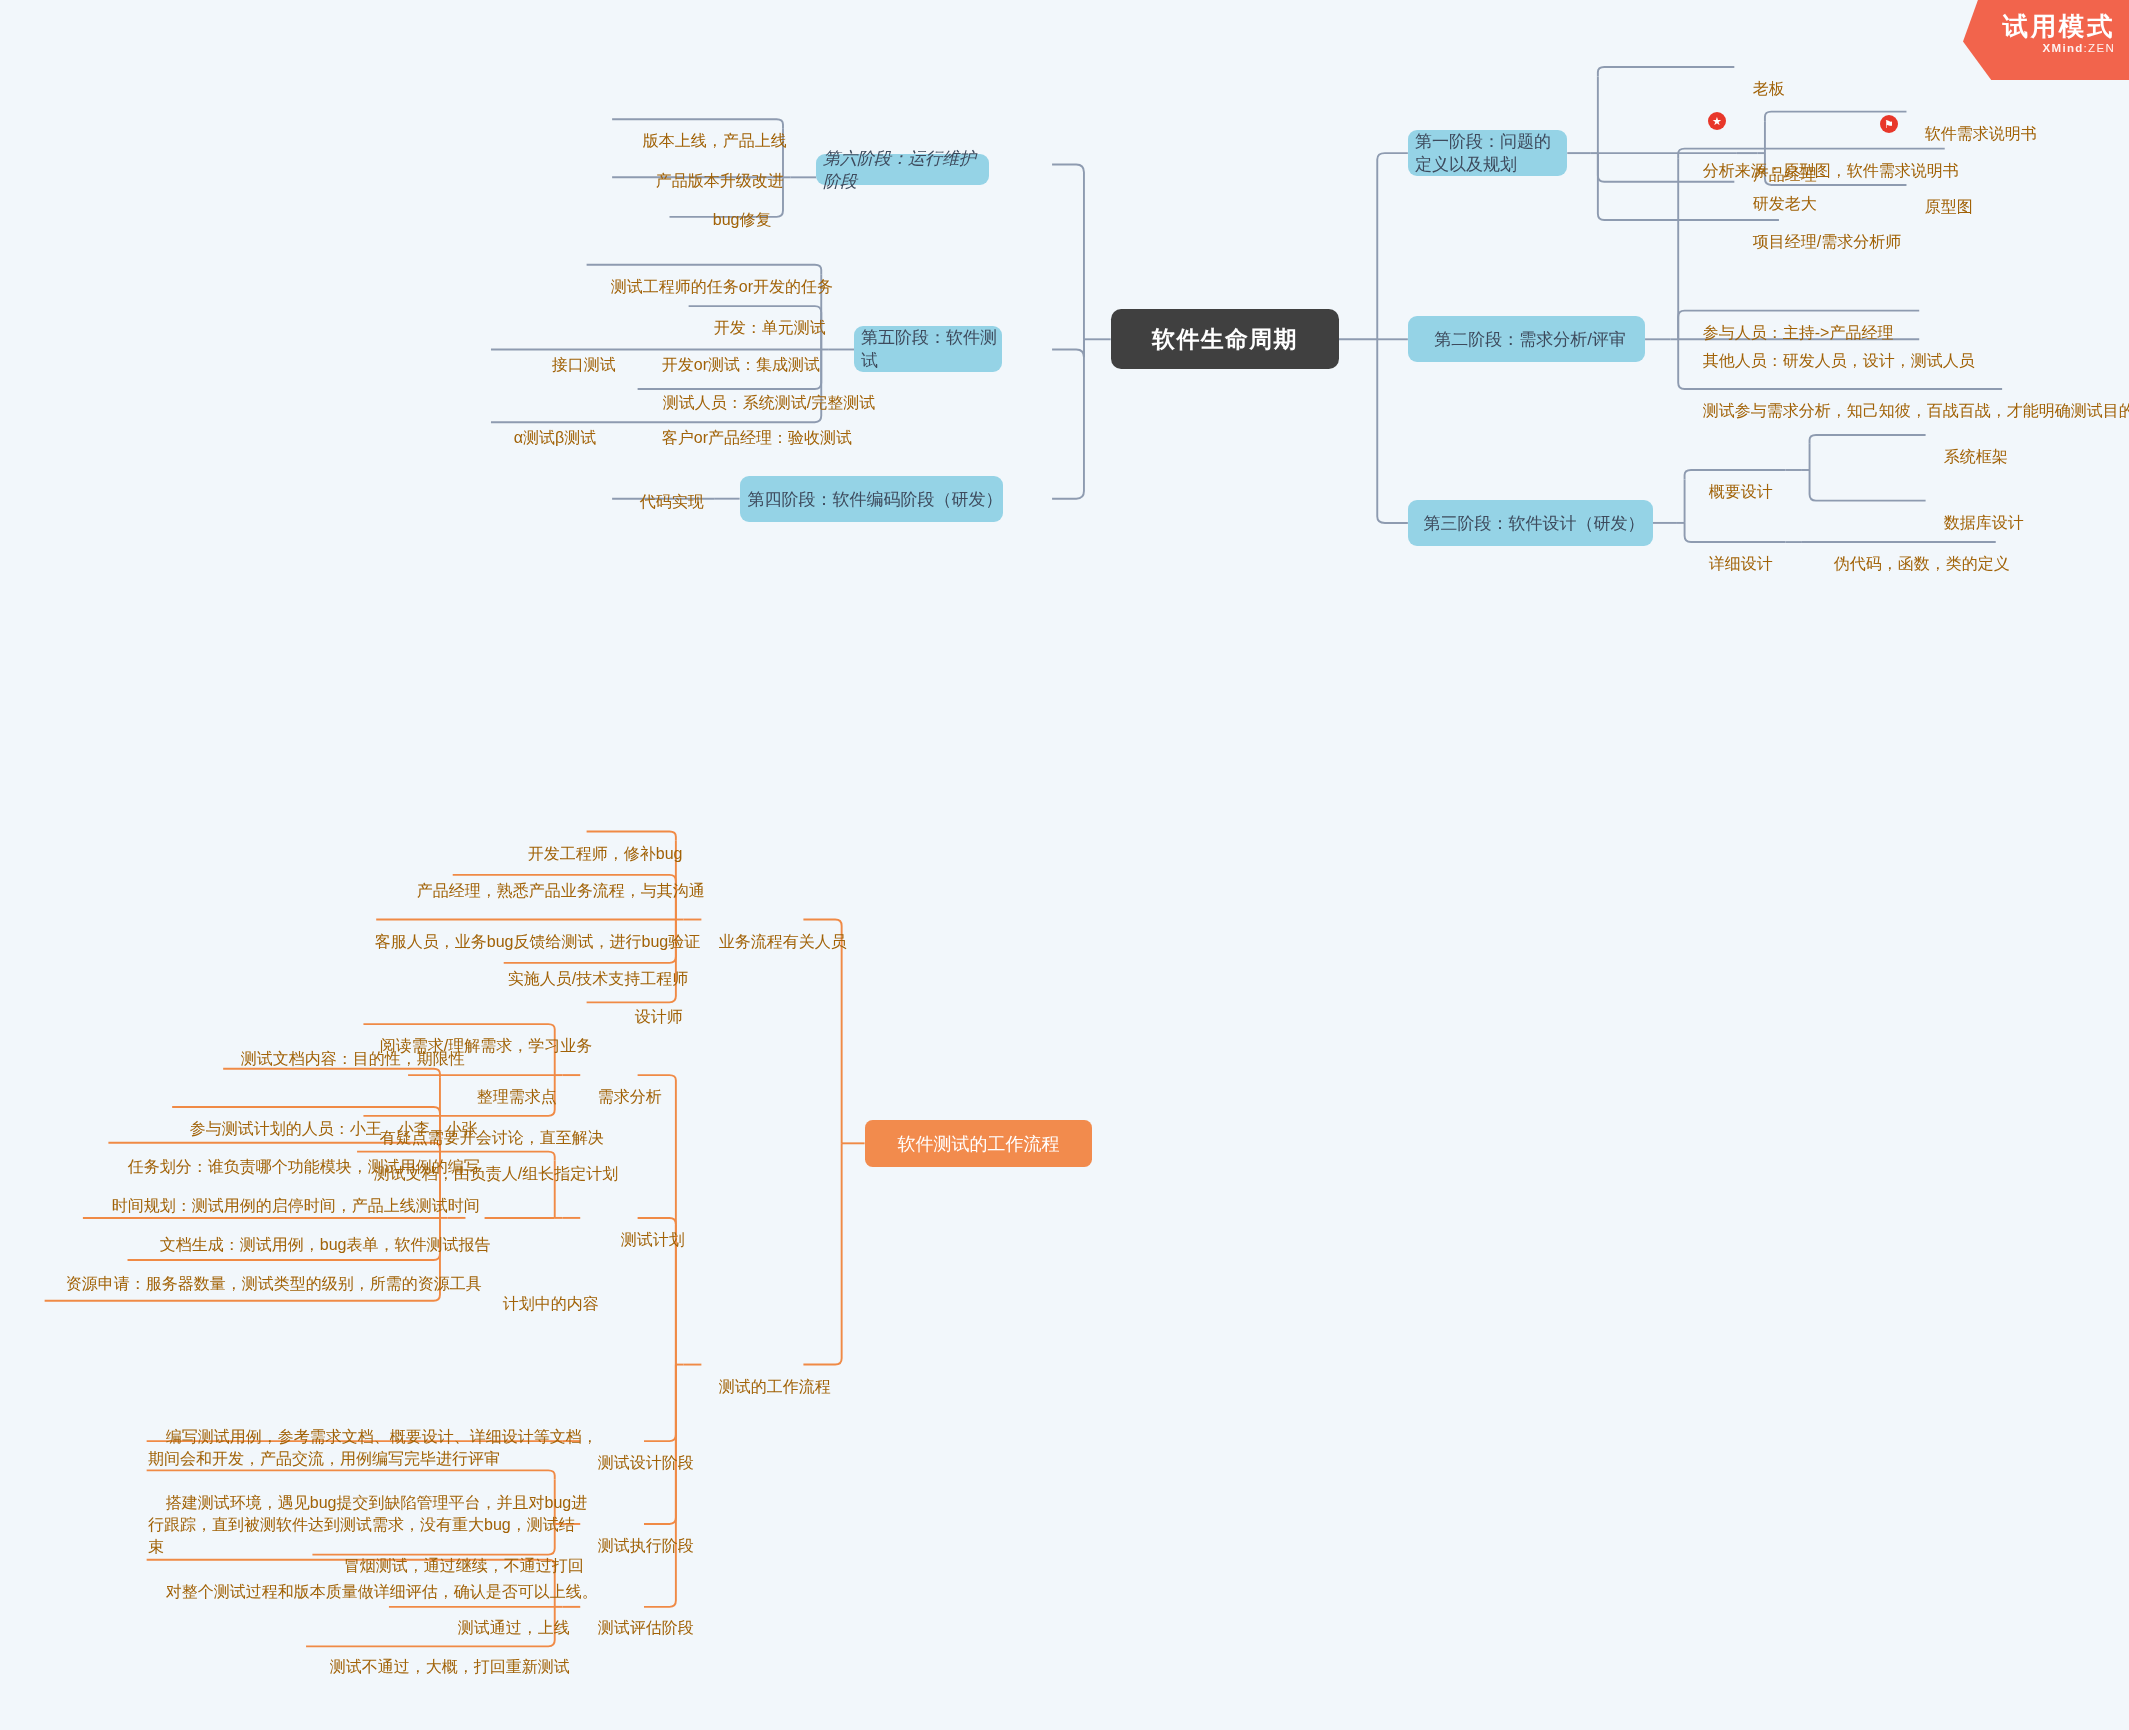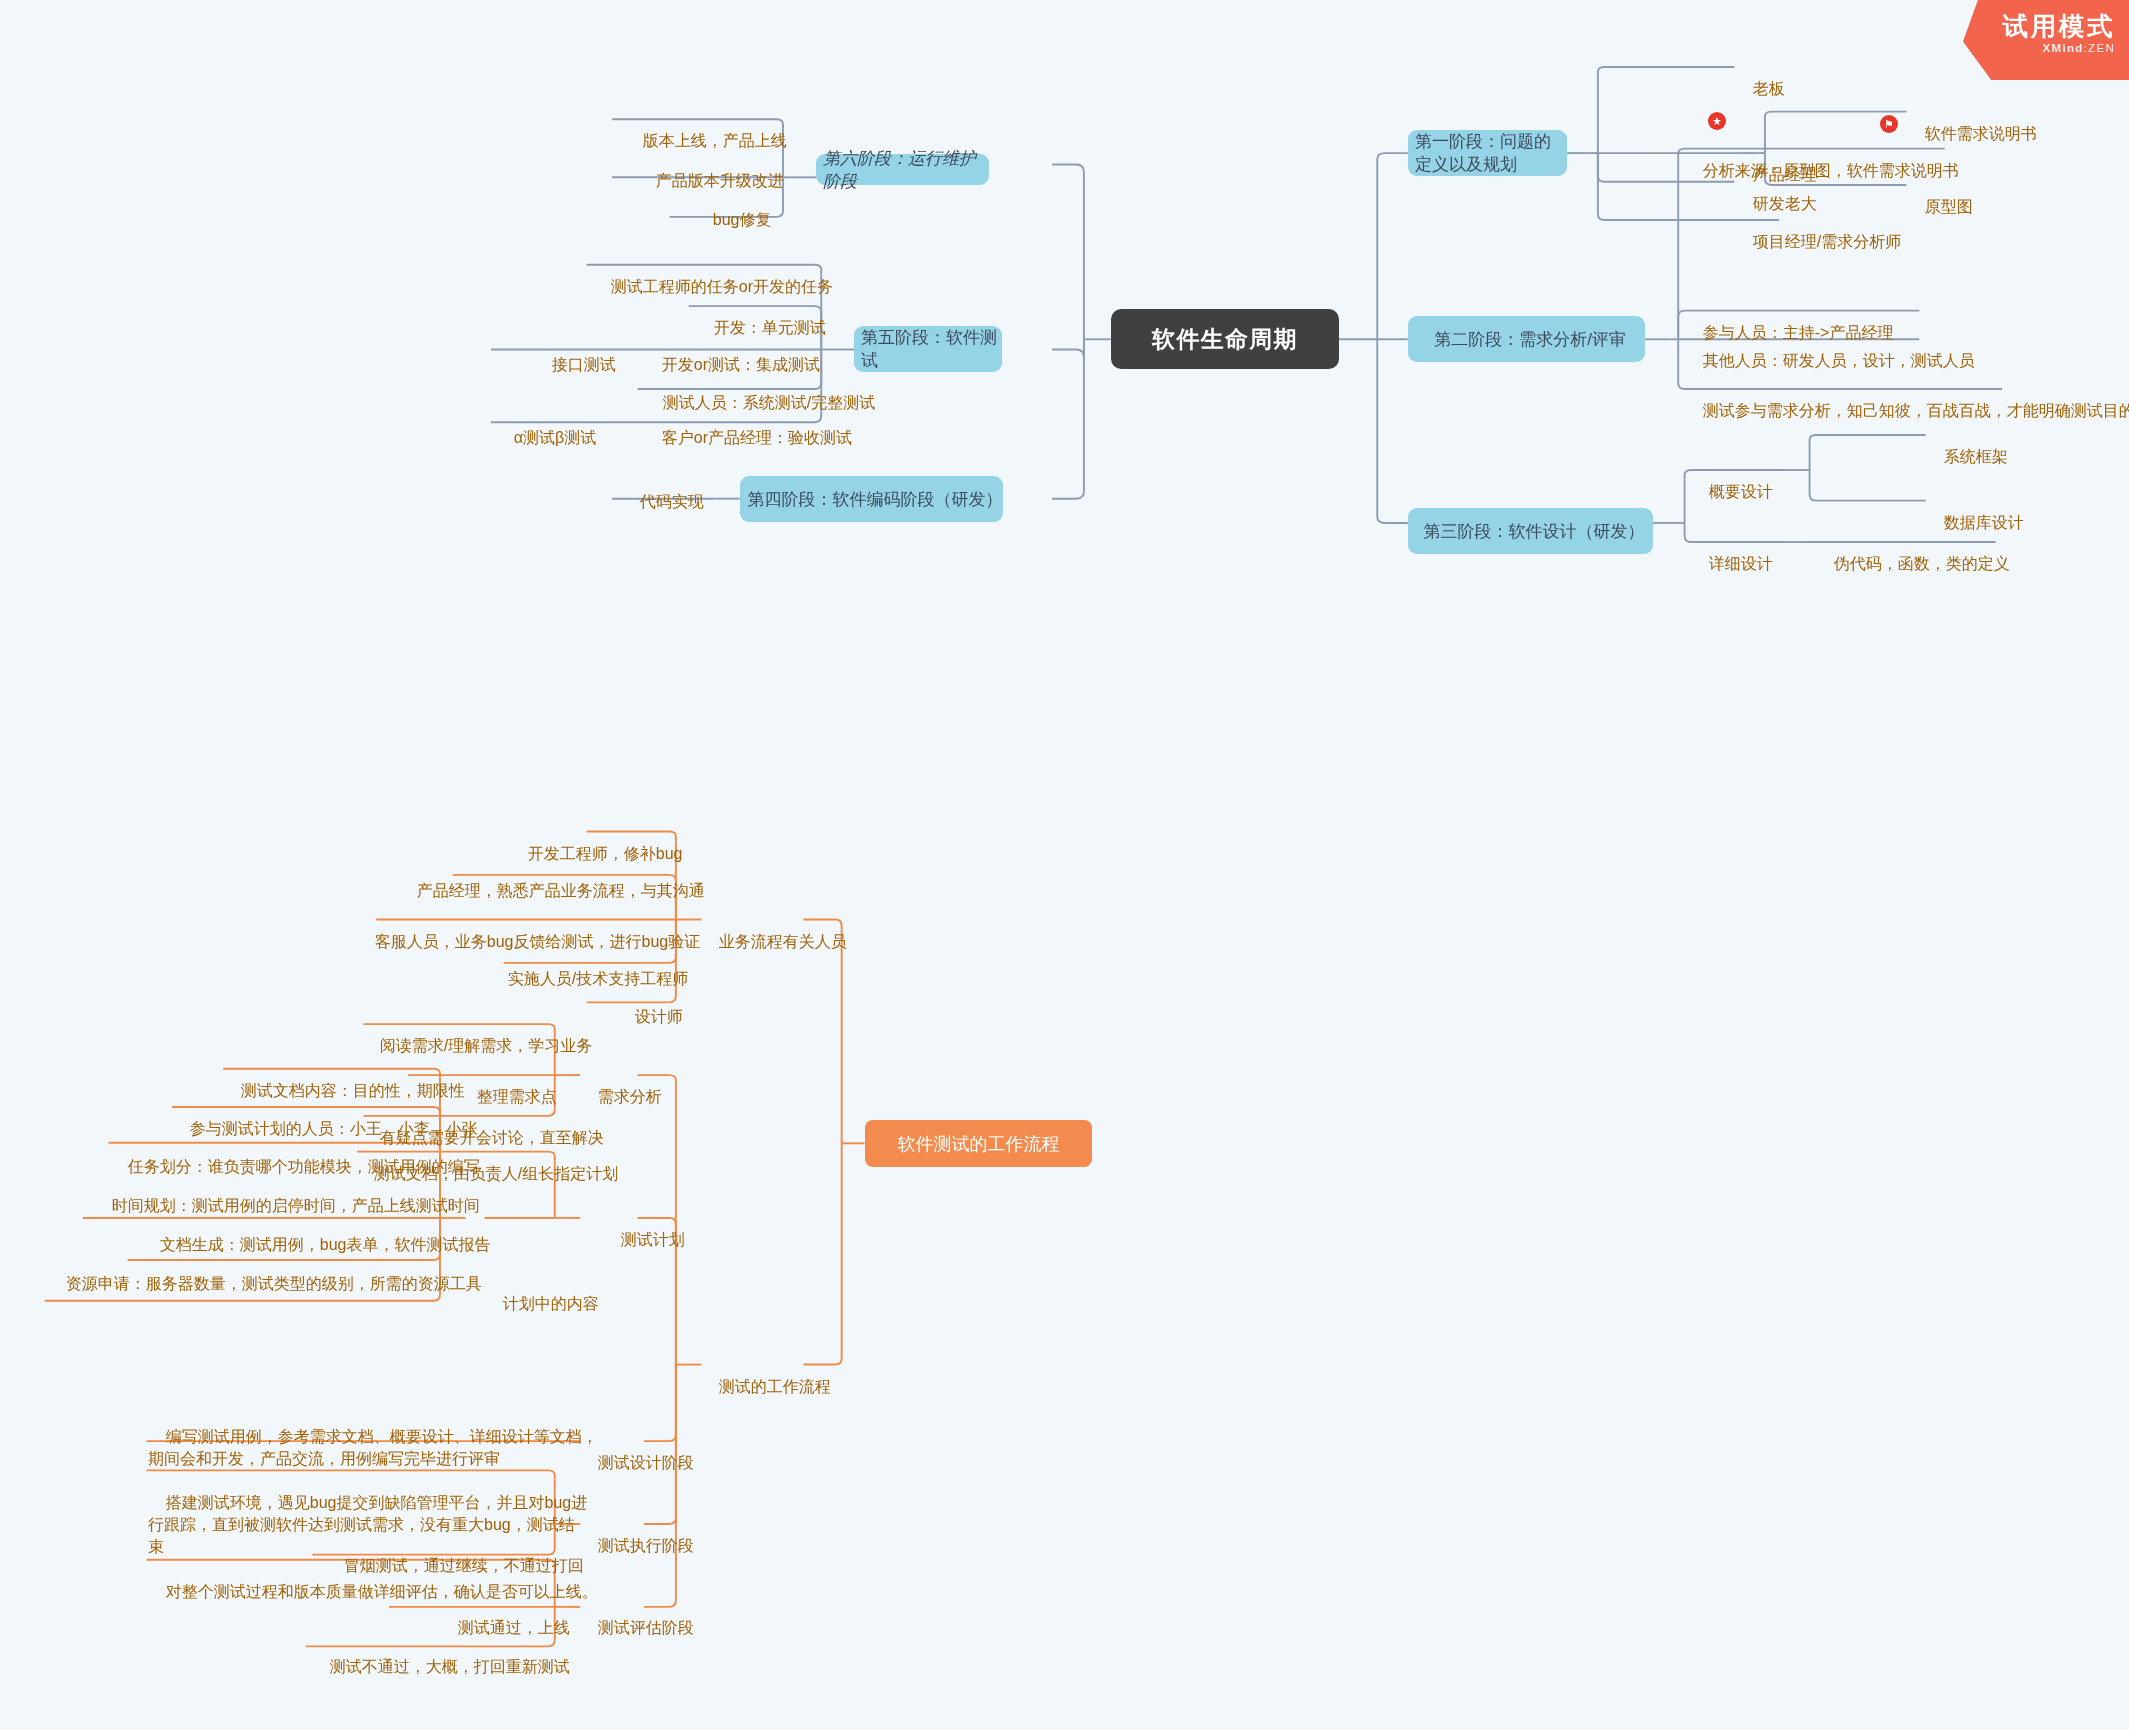--- a/index.html
+++ b/index.html
@@ -230,21 +230,21 @@
   </div>
   <div class="node lbl" style="left:1685px;top:138px;">
     <span>分析来源：原型图，软件需求说明书</span></div>
   <div class="node lbl" style="left:1685px;top:300px;">
     <span>参与人员：主持-&gt;产品经理</span></div>
   <div class="node lbl" style="left:1685px;top:328px;">
     <span>其他人员：研发人员，设计，测试人员</span></div>
   <div class="node lbl" style="left:1685px;top:378px;">
     <span>测试参与需求分析，知己知彼，百战百战，才能明确测试目的</span></div>
 
-  <div class="box phase" style="left:1408px;top:500px;width:245px;height:46px;margin-top:8px;">
+  <div class="box phase" style="left:1408px;top:500px;width:245px;height:46px;">
     <span>第三阶段：软件设计（研发）</span>
   </div>
   <div class="node lbl" style="left:1691px;top:459px;">
     <span>概要设计</span></div>
   <div class="node lbl" style="left:1926px;top:424px;">
     <span>系统框架</span></div>
   <div class="node lbl" style="left:1926px;top:490px;">
     <span>数据库设计</span></div>
   <div class="node lbl" style="left:1691px;top:531px;">
     <span>详细设计</span></div>
@@ -314,21 +314,21 @@
   <div class="node lbl" style="left:362px;top:1105px;">
     <span>有疑点需要开会讨论，直至解决</span></div>
 
   <div class="node lbl" style="left:603px;top:1207px;">
     <span>测试计划</span></div>
   <div class="node lbl" style="left:356px;top:1141px;">
     <span>测试文档，由负责人/组长指定计划</span></div>
   <div class="node lbl" style="left:485px;top:1271px;">
     <span>计划中的内容</span></div>
 
-  <div class="node lbl" style="left:223px;top:1058px;text-align:center;">
+  <div class="node lbl" style="left:223px;top:1026px;text-align:center;">
     <span>测试文档内容：目的性，期限性</span></div>
   <div class="node lbl" style="left:172px;top:1096px;">
     <span>参与测试计划的人员：小王，小李，小张</span></div>
   <div class="node lbl" style="left:110px;top:1134px;">
     <span>任务划分：谁负责哪个功能模块，测试用例的编写</span></div>
   <div class="node lbl" style="left:94px;top:1173px;">
     <span>时间规划：测试用例的启停时间，产品上线测试时间</span></div>
   <div class="node lbl" style="left:142px;top:1212px;">
     <span>文档生成：测试用例，bug表单，软件测试报告</span></div>
   <div class="node lbl" style="left:48px;top:1251px;">

